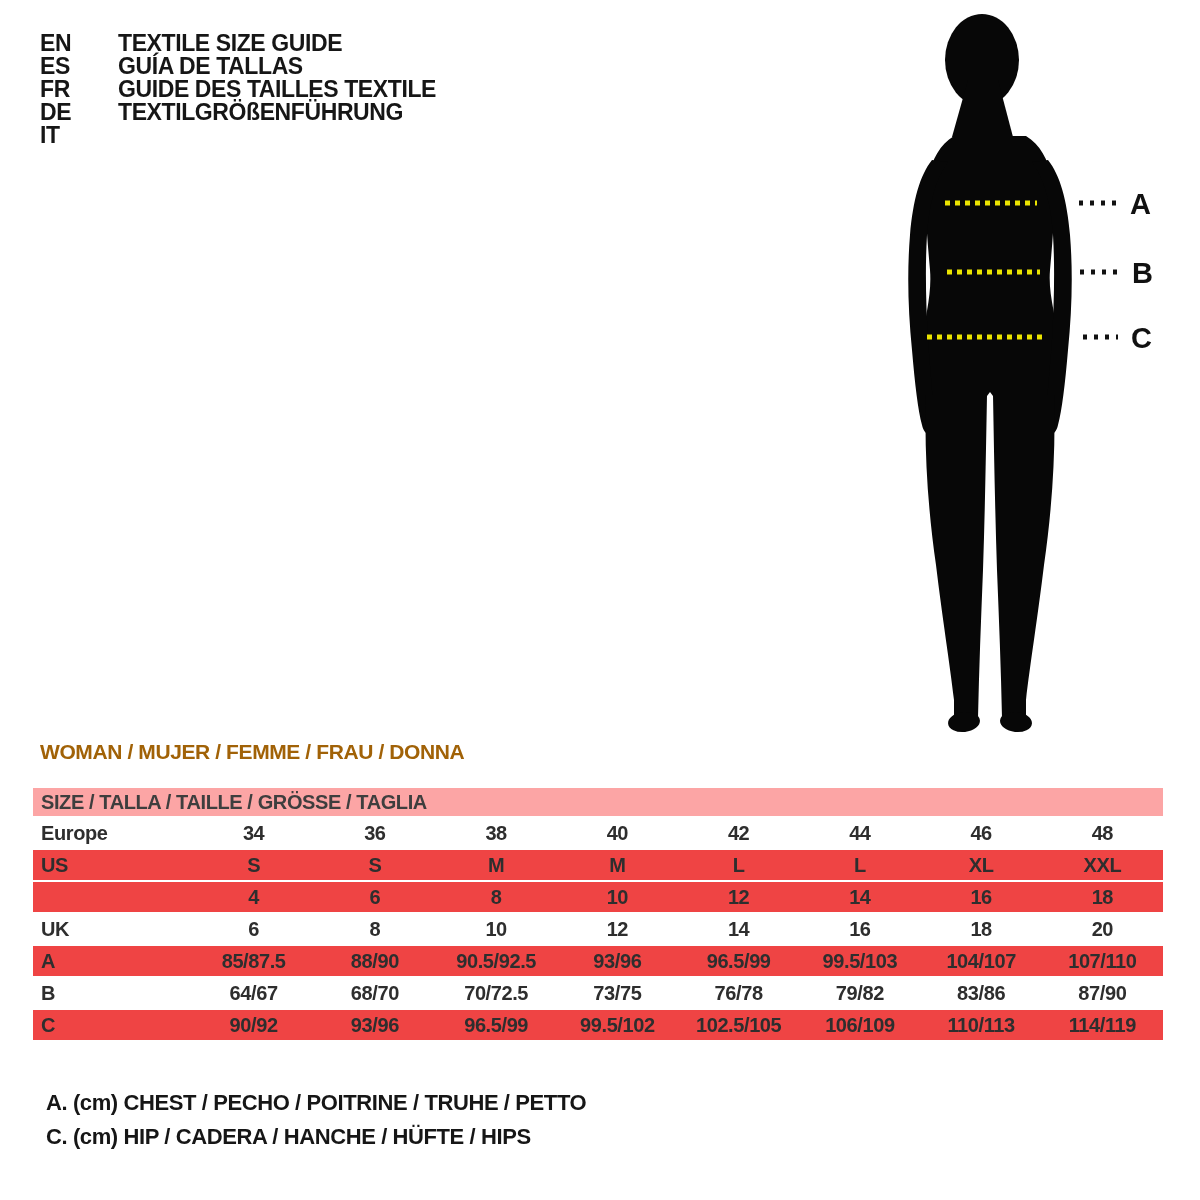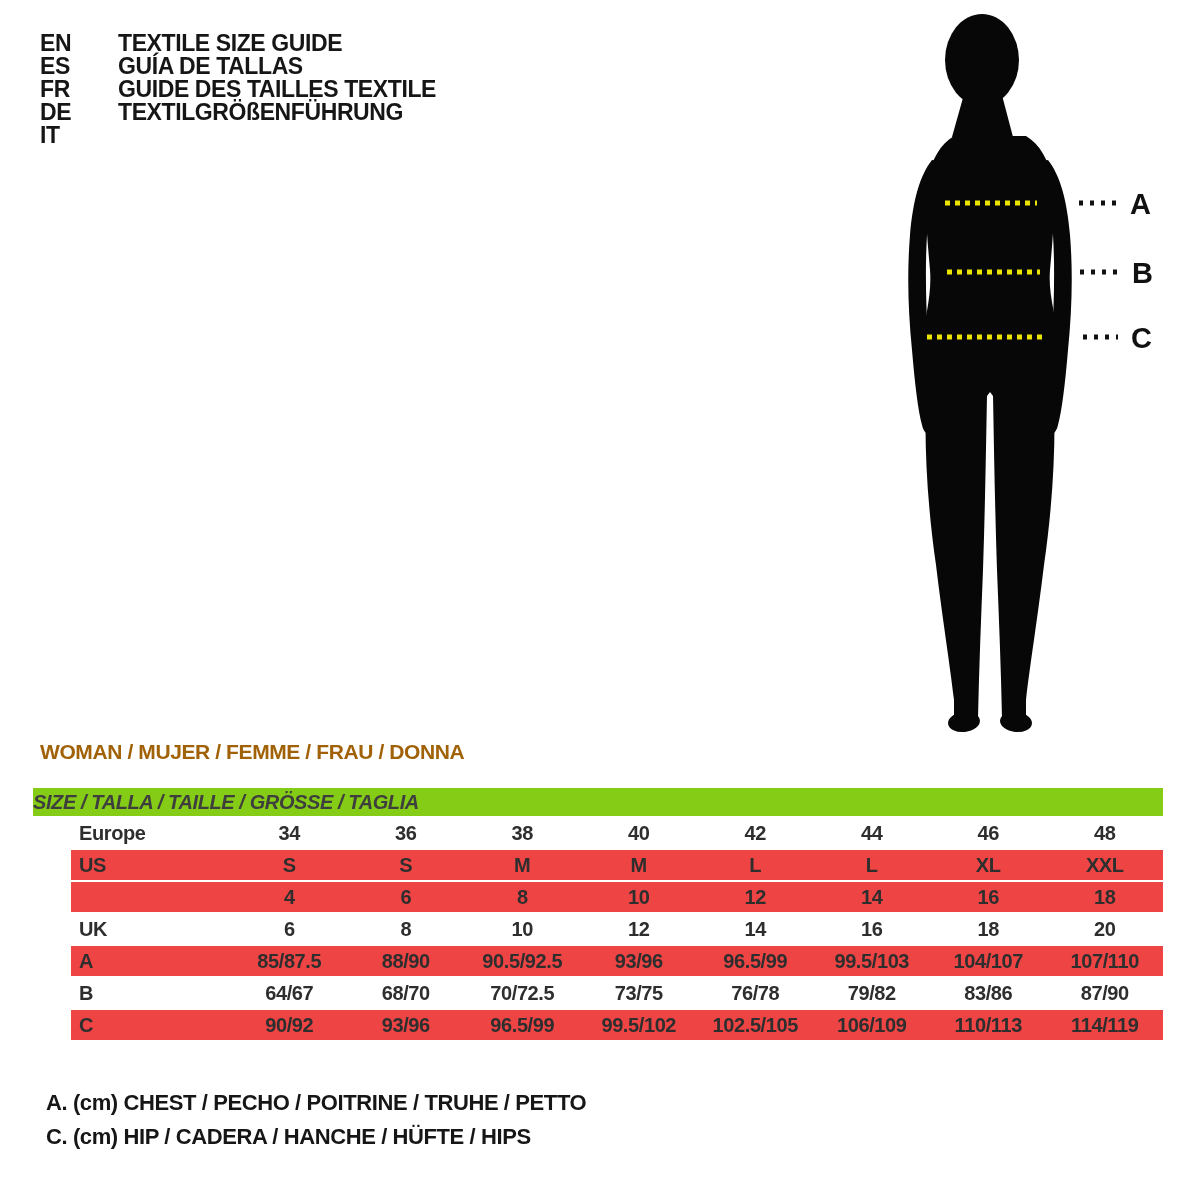--- a/index.html
+++ b/index.html
@@ -28,30 +28,29 @@
 
   
   .section-title {
     position:absolute; left:40px; top:740px;
     font-size:21px; letter-spacing:-0.4px; color:#a16207;
   }
 
   
   .size-table { position:absolute; left:33px; top:788px; width:1130px; }
   .table-header {
-    height:28px; background:#84cc16; color:#3e3e3e;
+    height:28px; background:#fca5a5; color:#3e3e3e;
     font-size:20px; letter-spacing:-0.4px;
-    display:flex; align-items:center; 
+    display:flex; align-items:center; padding-left:8px;
     margin-bottom:2px;
-    font-style:italic;
   }
   .t-row {
     display:grid; grid-template-columns:160px repeat(8,1fr);
     height:30px; margin-bottom:2px; align-items:center;
-    font-size:20px; letter-spacing:-0.4px; color:#2e2e2e;margin-left:38px;
+    font-size:20px; letter-spacing:-0.4px; color:#2e2e2e;
   }
   .t-row.shaded { background:#ef4444; }
   .t-row .lbl { padding-left:8px; text-align:left; }
   .t-row .val { text-align:center; }
 
   
   .legend {
     position:absolute; left:40px; top:1086px;
     font-size:22px; letter-spacing:-0.4px; line-height:34px; color:#161616;margin-left:6px;
   }

